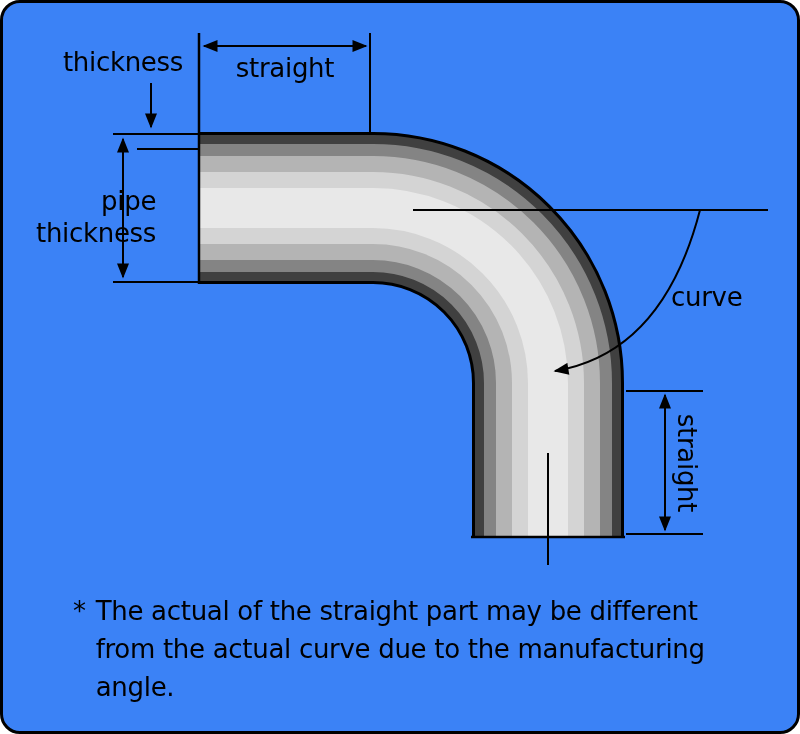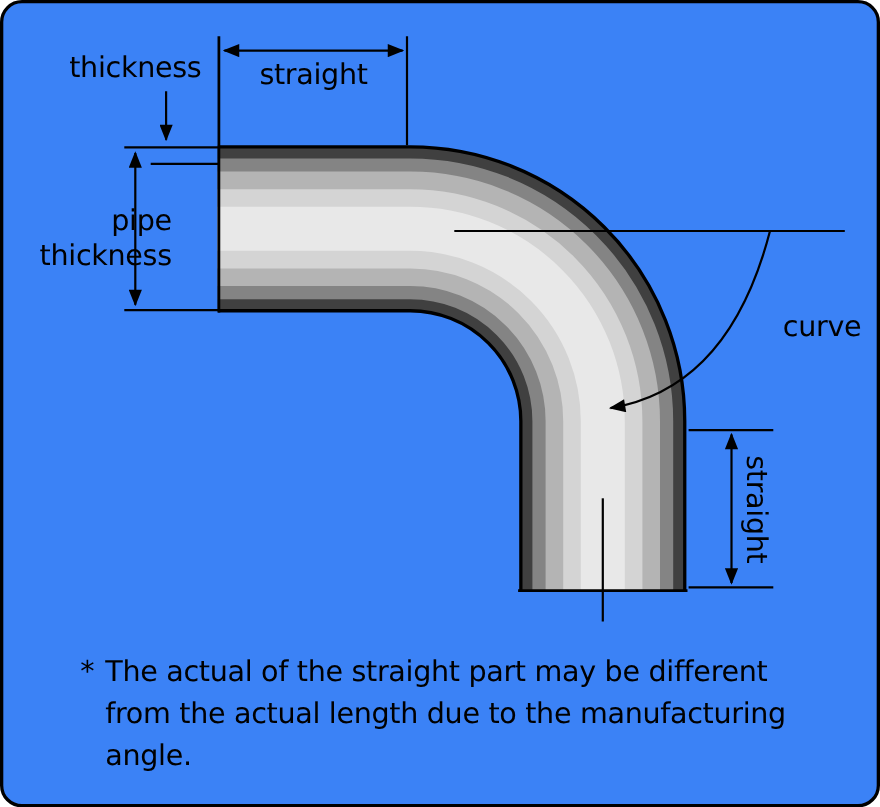--- a/index.html
+++ b/index.html
@@ -18,21 +18,21 @@
   .label {
     position:absolute;
     font-size:26px;
     line-height:31px;
     letter-spacing:-0.3px;
     white-space:nowrap;
   }
   .thickness-label   { left:40px;  top:44px;  width:160px; text-align:center; }
   .straight-top-label{ left:197px; top:50px;  width:170px; text-align:center; }
   .pipe-diameter-label { left:33px; top:182px; text-align:right; line-height:32px; }
-  .curve-angle-label { left:668px; top:279px; width:112px; text-align:right; line-height:30px; }
+  .curve-angle-label { left:668px; top:279px; width:112px; text-align:left; line-height:30px; }
   .straight-right-label {
     left:619px; top:445px; width:130px; height:30px;
     text-align:center;
     transform:rotate(90deg);
   }
   .footnote {
     position:absolute;
     left:70px; top:589px;
     display:flex;
     gap:10px;
@@ -98,18 +98,18 @@
   <div class="label curve-angle-label">
     <div>curve</div>
   </div>
 
   <div class="label straight-right-label">straight</div>
 
   <div class="footnote">
     <span>*</span>
     <div>
       <div>The actual of the straight part may be different</div>
-      <div>from the actual length due to the manufacturing</div>
+      <div>from the actual curve due to the manufacturing</div>
       <div>angle.</div>
     </div>
   </div>
 
 </div>
 
 </body></html>

